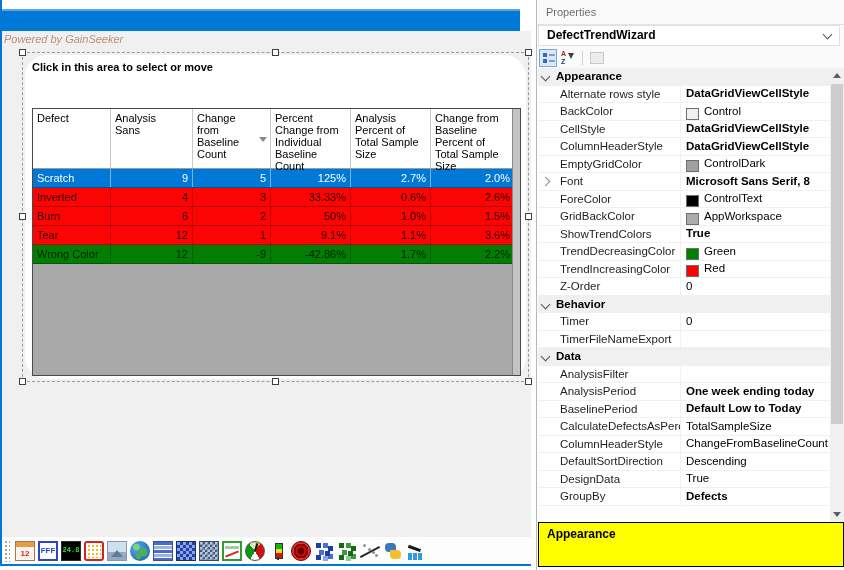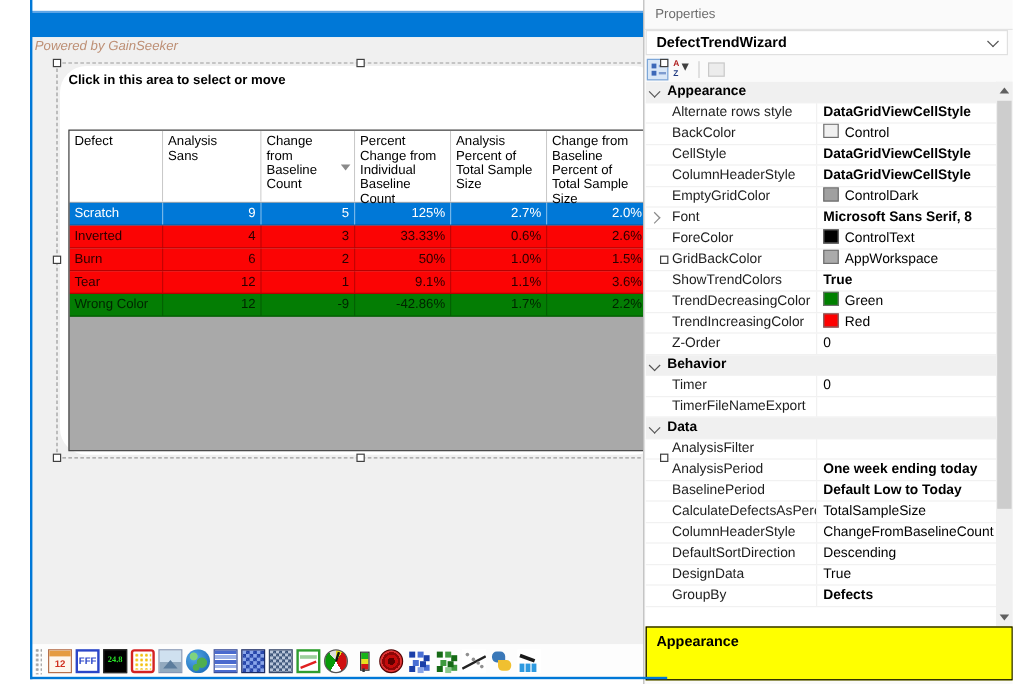--- a/index.html
+++ b/index.html
@@ -1,20 +1,20 @@
 <!DOCTYPE html>
 <html><head>
 <meta charset="utf-8">
 <style>
   html,body{margin:0;padding:0;}
   body{width:844px;height:570px;overflow:hidden;font-family:"Liberation Sans",sans-serif;background:#fff;}
   .app{position:relative;width:844px;height:570px;background:#fff;}
 
   
-  .left-pane{position:absolute;left:0;top:0;width:536px;height:570px;background:#fff;margin-left:25px;}
+  .left-pane{position:absolute;left:0;top:0;width:536px;height:570px;background:#fff;}
   .blue-edge-left{position:absolute;left:0;top:0;width:2px;height:566px;background:#0078d7;z-index:30;}
   .title-bar{position:absolute;left:0;top:9px;width:520px;height:22px;background:linear-gradient(#5ea5e6 0,#5ea5e6 2px,#0078d7 2px);}
   .designer-bg{position:absolute;left:0;top:31px;width:531px;height:506px;background:#f0f0f0;}
   .powered{position:absolute;left:4px;top:2px;font-style:italic;font-size:11px;color:#bd8f75;}
   .selection{position:absolute;left:22px;top:21px;width:505px;height:328px;border:1px dashed #9a9a9a;}
   .handle{position:absolute;width:7px;height:7px;background:#fff;border:1px solid #404040;z-index:6;box-sizing:border-box;}
   .h-tl{left:-4px;top:-4px}.h-tm{left:50%;margin-left:-4px;top:-4px}.h-tr{right:-4px;top:-4px}
   .h-ml{left:-4px;top:50%;margin-top:-4px}.h-mr{right:-4px;top:50%;margin-top:-4px}
   .h-bl{left:-4px;bottom:-4px}.h-bm{left:50%;margin-left:-4px;bottom:-4px}.h-br{right:-4px;bottom:-4px}
   .canvas{position:absolute;left:2px;top:2px;right:2px;bottom:2px;background:#fff;border-radius:22px;}
@@ -39,21 +39,21 @@
   .blue-bottom{position:absolute;left:0;top:564px;width:531px;height:2px;background:#0078d7;z-index:30;}
   .grip{width:6px;height:22px;margin-right:2px;background-image:radial-gradient(circle,#a5a5a5 1px,transparent 1.4px);background-size:4px 4px;flex:none;}
   .tb-icon{width:20px;height:20px;position:relative;flex:none;box-sizing:border-box;overflow:hidden;}
   .tb-label{position:absolute;left:0;right:0;bottom:1px;text-align:center;font-size:8px;font-weight:bold;line-height:9px;}
   .ic-calendar{background:#fdf6ee;border:1px solid #b5714f;}
   .ic-calendar::before{content:"";position:absolute;left:0;right:0;top:0;height:5px;background:#e59b41;}
   .ic-calendar .tb-label{color:#d03020;bottom:2px;}
   .ic-text-display{background:#fff;border:2px solid #2b46c8;}
   .ic-text-display .tb-label{color:#2b46c8;bottom:4px;font-size:8px;}
   .ic-digital-display{background:#000;border:1px solid #2a2a2a;}
-  .ic-digital-display .tb-label{color:#29e329;font-family:Liberation Serif, serif;font-size:7px;bottom:5px;}
+  .ic-digital-display .tb-label{color:#29e329;font-family:Liberation Mono, monospace;font-size:7px;bottom:5px;}
   .ic-marquee{background:#fff;border:2px solid #d42222;border-radius:3px;}
   .ic-marquee::before{content:"";position:absolute;inset:1px;background-image:radial-gradient(#f4c011 1px,transparent 1.3px);background-size:4px 4px;}
   .ic-picture{border:1px solid #8898b5;background:linear-gradient(#cfe0ef 55%,#93aabf 55%);}
   .ic-picture::before{content:"";position:absolute;bottom:3px;left:3px;width:0;height:0;border-left:6px solid transparent;border-right:6px solid transparent;border-bottom:7px solid #5c7d9d;}
   .ic-globe{border-radius:50%;background:radial-gradient(circle at 32% 30%,#7fd37f 3px,transparent 3.6px),radial-gradient(circle at 66% 56%,#4fae4f 4px,transparent 4.6px),radial-gradient(circle at 42% 76%,#4fae4f 2.5px,transparent 3.1px),radial-gradient(circle at 35% 35%,#54a8e8,#1160ae);}
   .ic-data-table{border:1px solid #3a4e9a;background:repeating-linear-gradient(180deg,#4a6ace 0 3px,#ffffff 3px 4px,#9db2e8 4px 7px,#ffffff 7px 8px);}
   .ic-matrix-blue{border:1px solid #1c2c66;background-image:linear-gradient(45deg,#2342a8 25%,transparent 25%,transparent 75%,#2342a8 75%),linear-gradient(45deg,#2342a8 25%,#8aa6ea 25%,#8aa6ea 75%,#2342a8 75%);background-size:6px 6px;background-position:0 0,3px 3px;}
   .ic-calendar-grid{border:1px solid #39496a;background-image:linear-gradient(45deg,#3d5579 25%,transparent 25%,transparent 75%,#3d5579 75%),linear-gradient(45deg,#3d5579 25%,#b9c6da 25%,#b9c6da 75%,#3d5579 75%);background-size:5px 5px;background-position:0 0,2.5px 2.5px;}
   .ic-chart-window{background:#fff;border:2px solid #2f9e2f;}
   .ic-chart-window::before{content:"";position:absolute;left:1px;right:1px;top:3px;height:3px;background:#9ccf9c;}
@@ -94,21 +94,21 @@
   .pt-pages::before{content:"";position:absolute;inset:3px 2px;background:#dcdcdc;border:1px solid #909090;}
 
   .prop-grid{position:absolute;left:1px;top:68px;width:293px;height:454px;background:#fff;overflow:hidden;font-size:11.5px;}
   .prow{display:flex;height:17.5px;box-sizing:border-box;border-bottom:1px solid #f1f1f1;align-items:stretch;}
   .pmargin{width:18px;flex:none;position:relative;}
   .pmargin .chev{position:absolute;left:4px;top:5px;}
   .pmargin .chev-right{transform:rotate(-45deg);border-color:#8a8a8a;}
   .pcat{background:#f0f0f0;font-weight:bold;}
   .pcat-label{line-height:17px;color:#000;}
   .plabel{width:125px;flex:none;padding-left:4px;line-height:17px;color:#1e1e1e;white-space:nowrap;overflow:hidden;border-right:1px solid #f1f1f1;box-sizing:border-box;}
-  .pvalue{flex:1;padding-left:5px;line-height:17px;white-space:nowrap;overflow:hidden;display:flex;align-items:flex-start;color:#000;}
+  .pvalue{flex:1;padding-left:5px;line-height:17px;white-space:nowrap;overflow:hidden;display:flex;align-items:flex-end;color:#000;}
   .pvalue.bold{font-weight:bold;}
   .swatch{width:13px;height:12px;border:1px solid #6e6e6e;margin-right:5px;flex:none;box-sizing:border-box;}
 
   .pscroll{position:absolute;right:0;top:68px;width:14px;height:454px;background:#f0f0f0;}
   .sb-arrow{position:absolute;left:3px;width:0;height:0;border-left:4px solid transparent;border-right:4px solid transparent;}
   .sb-up{top:5px;border-bottom:5px solid #606060;}
   .sb-down{bottom:5px;border-top:5px solid #606060;}
   .sb-thumb{position:absolute;left:1px;top:16px;width:12px;height:340px;background:#cdcdcd;}
 
   .desc-box{position:absolute;left:1px;top:522px;width:306px;height:45px;background:#ffff00;border:1px solid #000;box-sizing:border-box;padding:4px 8px;font-size:12px;font-weight:bold;color:#000;}

